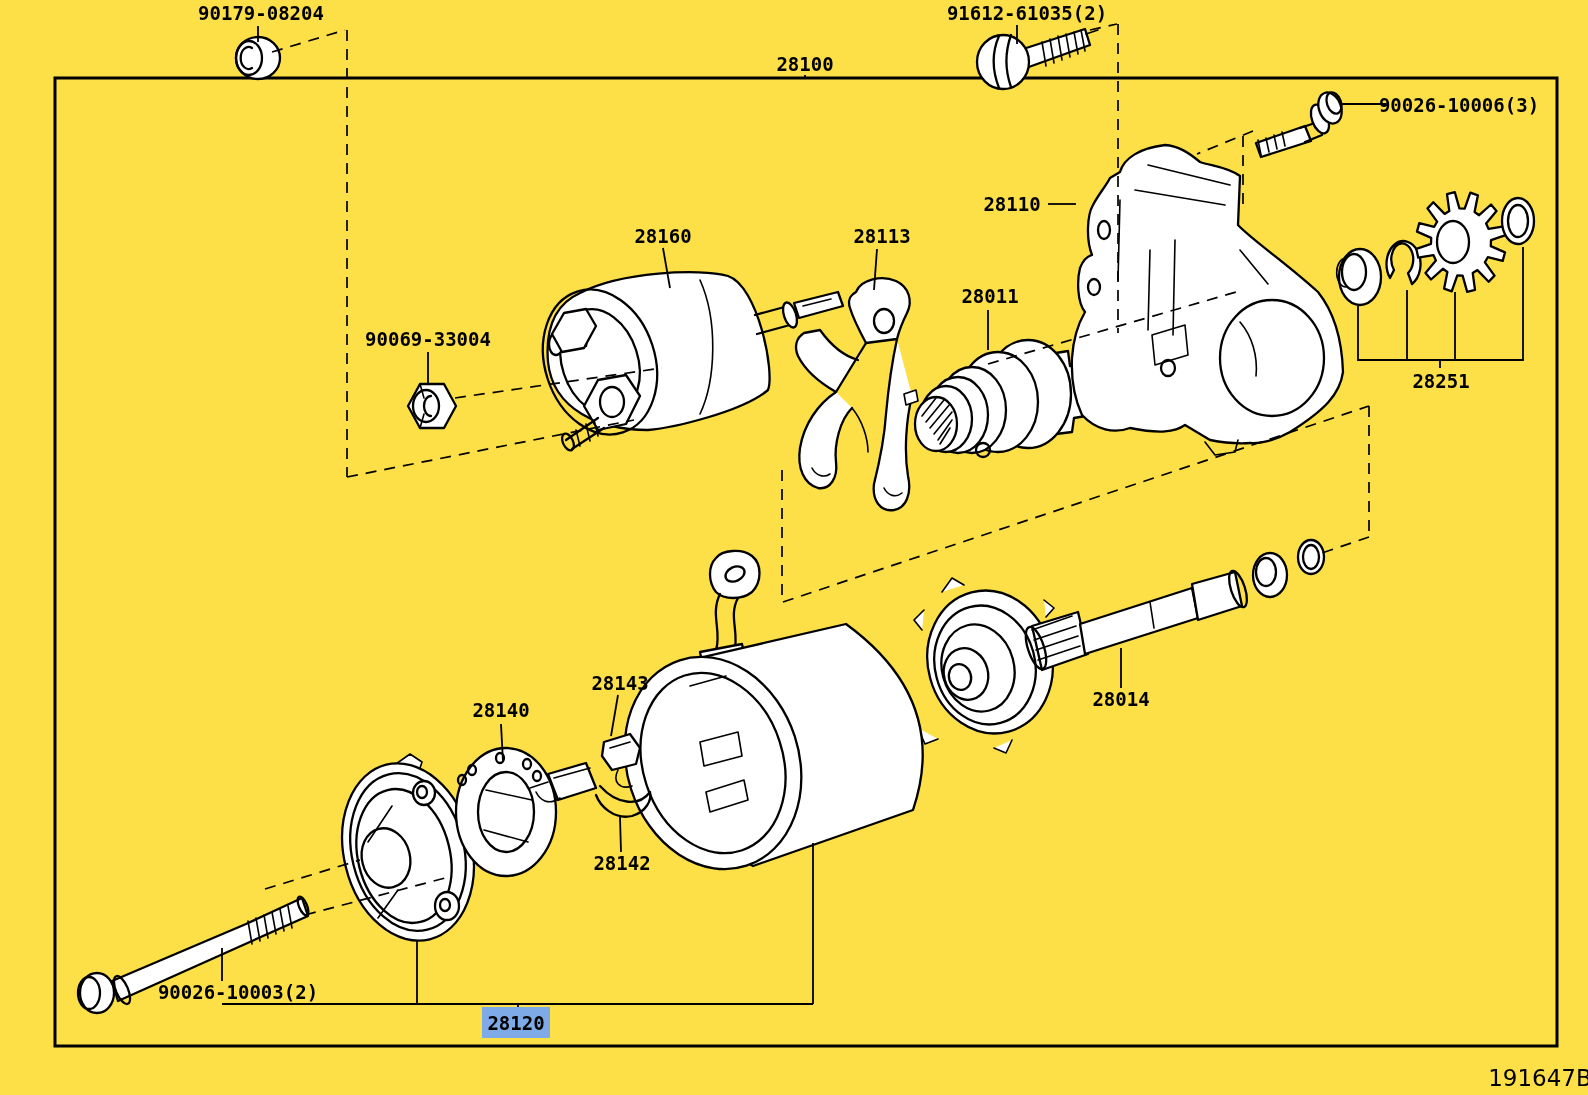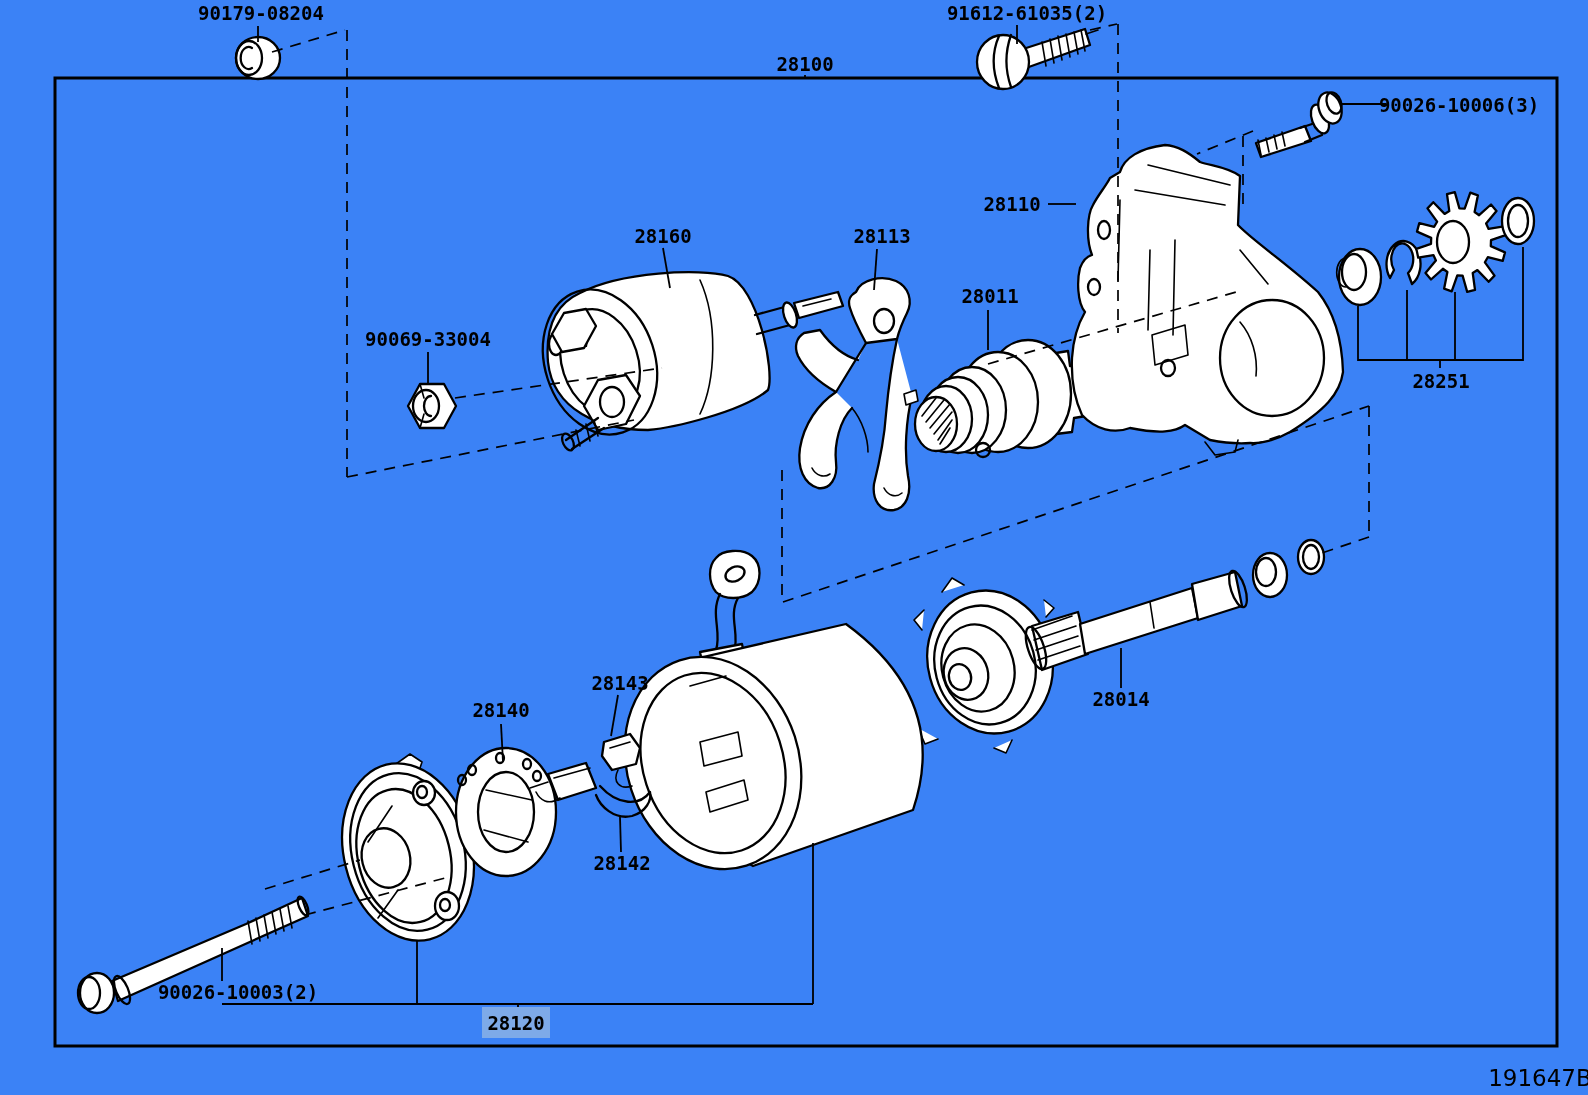--- a/index.html
+++ b/index.html
@@ -1,16 +1,16 @@
 <!DOCTYPE html>
 <html><head>
 <meta charset="utf-8">
 <style>
   html,body{margin:0;padding:0;background:#ffffff;}
-  .stage{position:relative;width:1588px;height:1095px;background:#3b82f6;overflow:hidden;text-decoration:underline;}
+  .stage{position:relative;width:1588px;height:1095px;background:#fde047;overflow:hidden;text-decoration:underline;}
   svg{position:absolute;inset:0;}
   .art{stroke:#000;stroke-width:2.3;fill:none;stroke-linecap:round;stroke-linejoin:round;}
   .w{fill:#fff;}
   .thin{stroke-width:1.6;}
   .lead{stroke:#000;stroke-width:1.8;fill:none;}
   .dash{stroke:#000;stroke-width:1.7;fill:none;stroke-dasharray:11 8;}
   .lbl{font:bold 19px "DejaVu Sans Mono", monospace;fill:#000;}
   .ref{font:23px "DejaVu Sans", sans-serif;fill:#000;}
 </style>
 </head>

